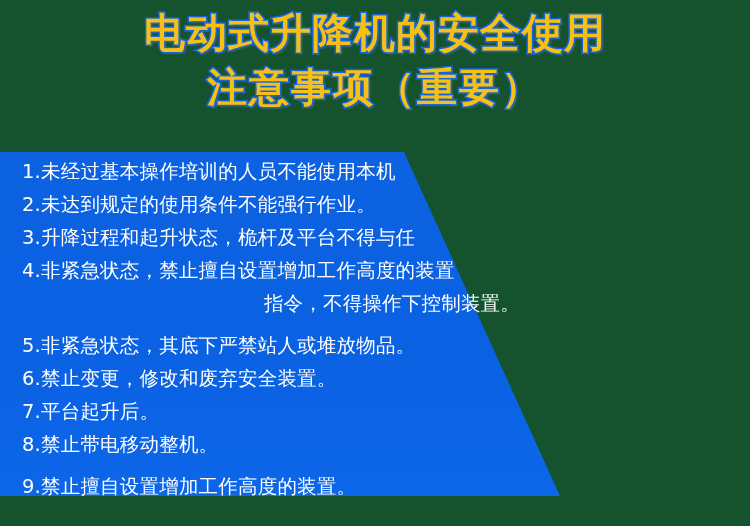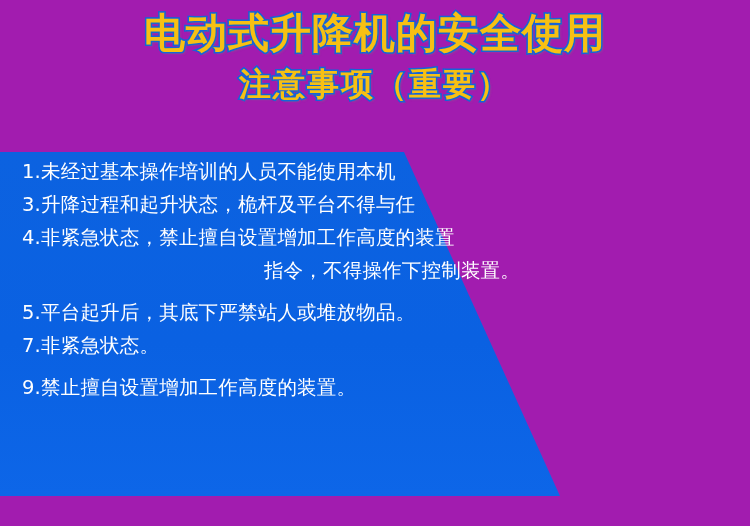--- a/index.html
+++ b/index.html
@@ -12,21 +12,21 @@
     height: 526px;
     overflow: hidden;
     background: #ebebeb;
     font-family: "DejaVu Sans", "Liberation Sans", sans-serif;
   }
 
   #poster {
     position: relative;
     width: 750px;
     height: 526px;
-    background: #a21caf;
+    background: #14532d;
     overflow: hidden;
   }
 
   
   .title-block {
     position: absolute;
     left: 0;
     top: 6px;
     width: 750px;
     text-align: center;
@@ -45,23 +45,22 @@
     paint-order: stroke fill;
     text-shadow:
       -1px -1px 0 #1565d8,
        1px -1px 0 #1565d8,
       -1px  1px 0 #1565d8,
        1px  1px 0 #1565d8,
        2px  2px 2px rgba(120,120,120,0.35);
     white-space: nowrap;
   }
   .title-line.line2 {
-    font-size: 32px;
+    font-size: 40px;
     letter-spacing: 2px;
-    font-family: Liberation Mono, monospace;
   }
 
   
   #blue-panel {
     position: absolute;
     left: 0;
     top: 152px;
     width: 750px;
     height: 345px;
     background: #0c62e0;
@@ -119,20 +118,23 @@
 
   <div class="title-block">
     <span class="title-line line1">电动式升降机的安全使用</span>
     <span class="title-line line2">注意事项（重要）</span>
   </div>
 
   <div id="blue-panel"></div>
 
   <ul id="rules-list">
       <li class="rule"><span class="num">1.</span><span class="txt">未经过基本操作培训的人员不能使用本机</span></li>
+      <li class="rule"><span class="num">2.</span><span class="txt">未达到规定的使用条件不能强行作业。</span></li>
       <li class="rule"><span class="num">3.</span><span class="txt">升降过程和起升状态，桅杆及平台不得与任</span></li>
       <li class="rule"><span class="num">4.</span><span class="txt">非紧急状态，禁止擅自设置增加工作高度的装置</span><span class="cont indent">指令，不得操作下控制装置。</span></li>
-      <li class="rule gap-before"><span class="num">5.</span><span class="txt">平台起升后，其底下严禁站人或堆放物品。</span></li>
-      <li class="rule"><span class="num">7.</span><span class="txt">非紧急状态。</span></li>
+      <li class="rule gap-before"><span class="num">5.</span><span class="txt">非紧急状态，其底下严禁站人或堆放物品。</span></li>
+      <li class="rule"><span class="num">6.</span><span class="txt">禁止变更，修改和废弃安全装置。</span></li>
+      <li class="rule"><span class="num">7.</span><span class="txt">平台起升后。</span></li>
+      <li class="rule"><span class="num">8.</span><span class="txt">禁止带电移动整机。</span></li>
       <li class="rule gap-before"><span class="num">9.</span><span class="txt">禁止擅自设置增加工作高度的装置。</span></li>
     </ul>
 
 </div>
 
 </body></html>

